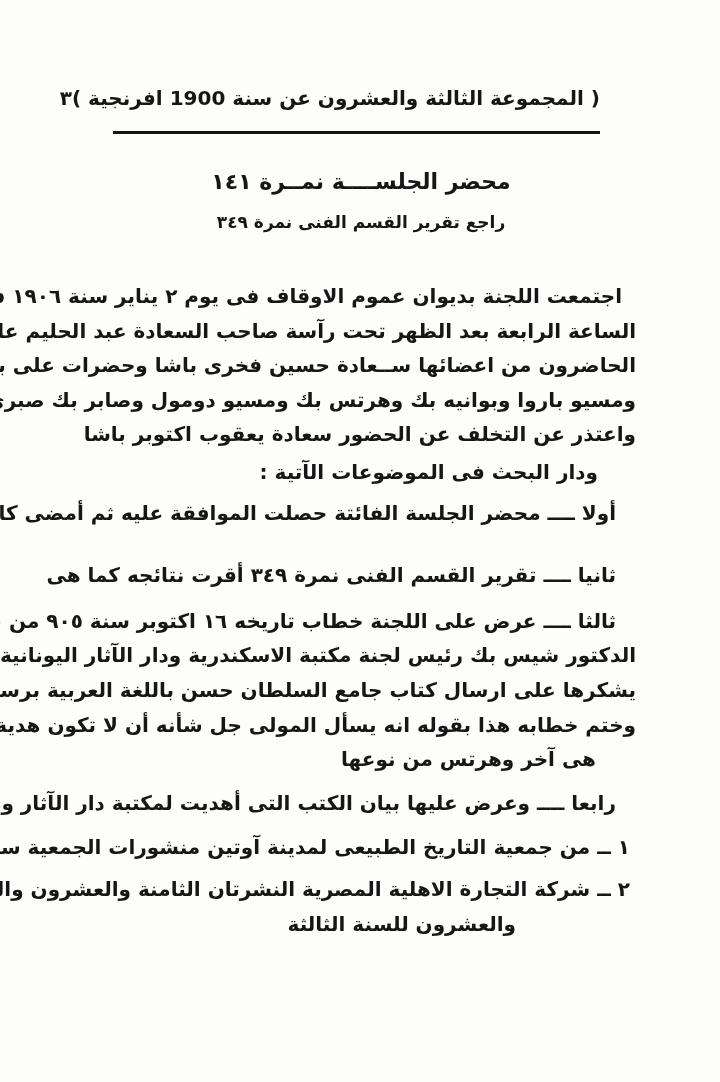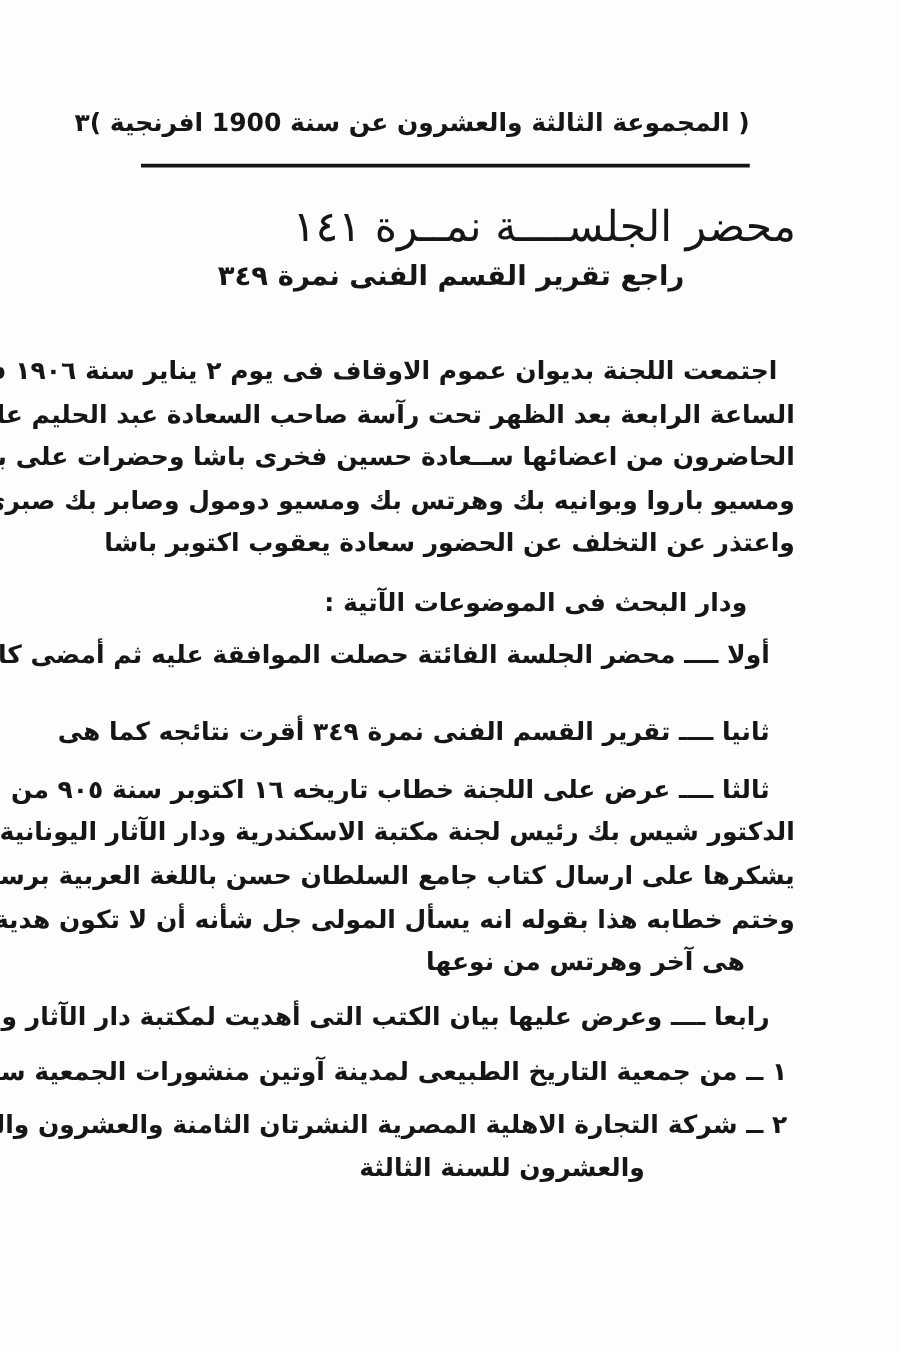--- a/index.html
+++ b/index.html
@@ -38,28 +38,27 @@
     background: #151515;
   }
   .title-block {
     position: absolute;
     top: 163px;
     left: 85px;
     width: 552px;
     text-align: center;
   }
   .session-title {
-    font-size: 34px;
-    font-weight: 400;
+    font-size: 22px;
+    font-weight: 700;
     line-height: 38px;
-    text-align: right;
   }
   .session-subtitle {
     margin-top: 8px;
-    font-size: 22px;
+    font-size: 17px;
     font-weight: 700;
     line-height: 26px;
   }
   .body-text {
     position: absolute;
     top: 279px;
     left: 80px;
     right: 84px;
     text-align: right;
   }
@@ -87,21 +86,21 @@
     <div class="session-title">محضر الجلســــة نمــرة ١٤١</div>
     <div class="session-subtitle">راجع تقرير القسم الفنى نمرة ٣٤٩</div>
   </div>
 
   <div class="body-text">
     <div class="line" style="padding-right:14px">اجتمعت اللجنة بديوان عموم الاوقاف فى يوم ٢ يناير سنة ١٩٠٦ فى منتصف</div>
     <div class="line">الساعة الرابعة بعد الظهر تحت رآسة صاحب السعادة عبد الحليم عاصم باشا وكان</div>
     <div class="line">الحاضرون من اعضائها ســعادة حسين فخرى باشا وحضرات على بك بهجت</div>
     <div class="line">ومسيو باروا وبوانيه بك وهرتس بك ومسيو دومول وصابر بك صبرى وزرب بك</div>
     <div class="line">واعتذر عن التخلف عن الحضور سعادة يعقوب اكتوبر باشا</div>
-    <div class="line" style="padding-right:38px; margin-top:13px">ودار البحث فى الموضوعات الآتية :</div>
+    <div class="line" style="padding-right:38px; margin-top:3px">ودار البحث فى الموضوعات الآتية :</div>
     <div class="line" style="padding-right:20px; margin-top:6px">أولا ــــ محضر الجلسة الفائتة حصلت الموافقة عليه ثم أمضى كالعادة</div>
     <div class="line" style="padding-right:20px; margin-top:28px">ثانيا ــــ تقرير القسم الفنى نمرة ٣٤٩ أقرت نتائجه كما هى</div>
     <div class="line" style="padding-right:20px; margin-top:11px">ثالثا ــــ عرض على اللجنة خطاب تاريخه ١٦ اكتوبر سنة ٩٠٥ من جناب</div>
     <div class="line">الدكتور شيس بك رئيس لجنة مكتبة الاسكندرية ودار الآثار اليونانية الرومانية</div>
     <div class="line">يشكرها على ارسال كتاب جامع السلطان حسن باللغة العربية برسم مكتبة البلدية</div>
     <div class="line">وختم خطابه هذا بقوله انه يسأل المولى جل شأنه أن لا تكون هدية اللجنة هذه</div>
     <div class="line" style="padding-right:40px">هى آخر وهرتس من نوعها</div>
     <div class="line" style="padding-right:20px; margin-top:9px">رابعا ــــ وعرض عليها بيان الكتب التى أهديت لمكتبة دار الآثار وهى</div>
     <div class="line" style="padding-right:6px; margin-top:10px">١ ــ من جمعية التاريخ الطبيعى لمدينة آوتين منشورات الجمعية سنة ١٩٠٤</div>
     <div class="line" style="padding-right:6px; margin-top:7px">٢ ــ شركة التجارة الاهلية المصرية النشرتان الثامنة والعشرون والتاسعة</div>

